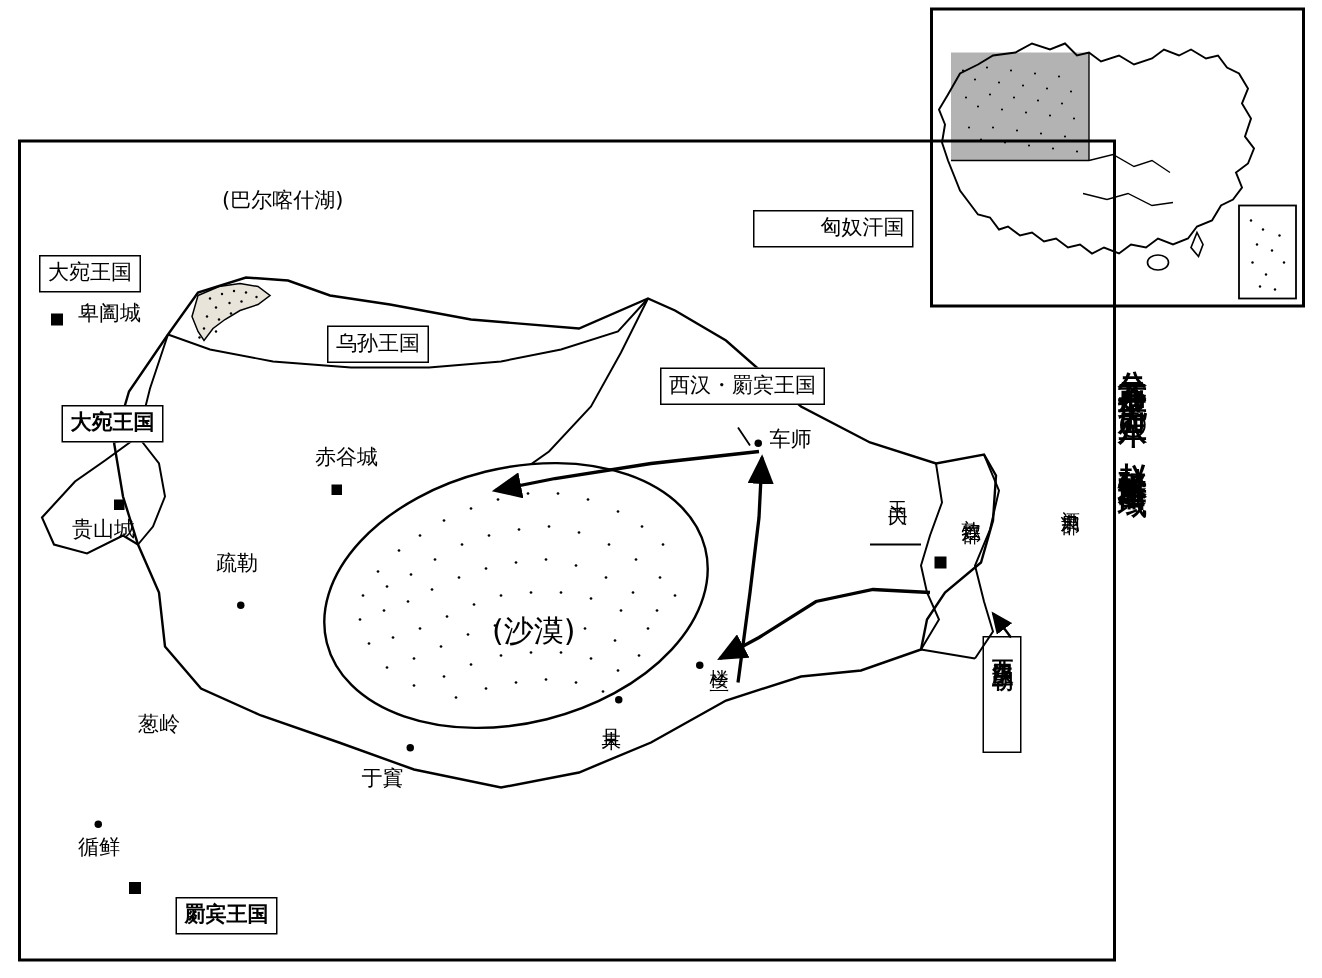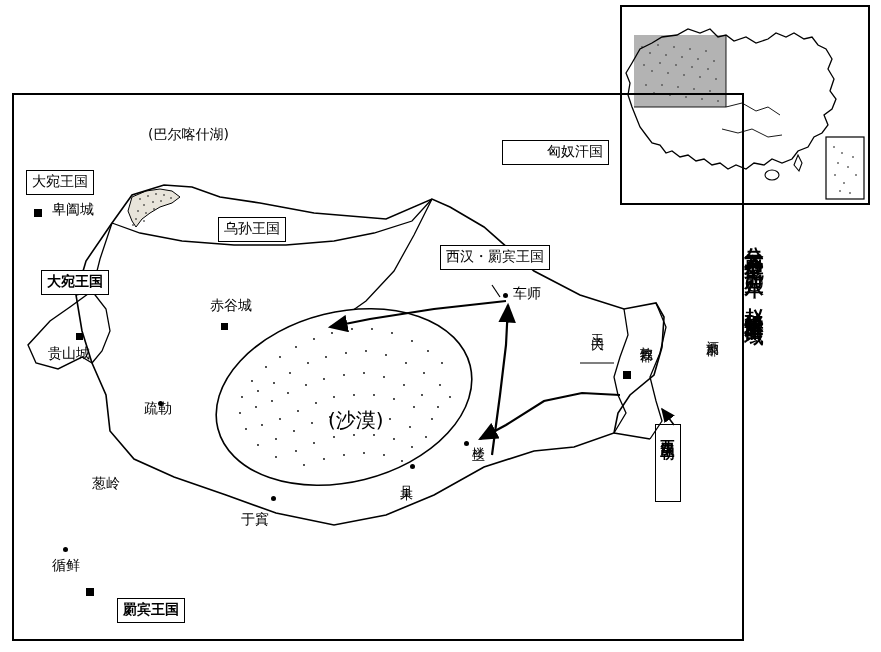--- a/index.html
+++ b/index.html
@@ -351,21 +351,21 @@
   <div class="abs boxed" style="left:502px; top:140px;padding-left:44px;">匈奴汗国</div>
 
   <div class="abs boxed bold" style="left:24px; top:270px;">大宛王国</div>
 
   <div class="abs label plain" style="left:210px; top:297px;">赤谷城</div>
   <div class="abs sq-sm" style="left:221px; top:323px;"></div>
 
   <div class="abs sq-sm" style="left:76px; top:333px;"></div>
   <div class="abs label plain" style="left:48px; top:345px;">贵山城</div>
 
-  <div class="abs label plain" style="left:144px; top:400px;">疏勒</div>
+  <div class="abs label plain" style="left:144px; top:368px;">疏勒</div>
   <div class="abs dot" style="left:158px; top:401px;"></div>
 
   <div class="abs label plain" style="left:92px; top:463px;margin-top:12px;">葱岭</div>
 
   <div class="abs label plain" id="desert-label" style="left:328px; top:409px;">(沙漠)</div>
 
   <div class="abs dot" style="left:271px; top:496px;"></div>
   <div class="abs label plain" style="left:241px; top:511px;">于窴</div>
 
   <div class="abs dot" style="left:410px; top:464px;"></div>

